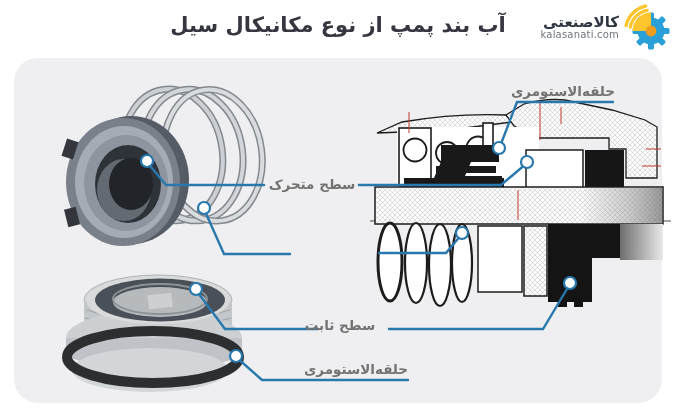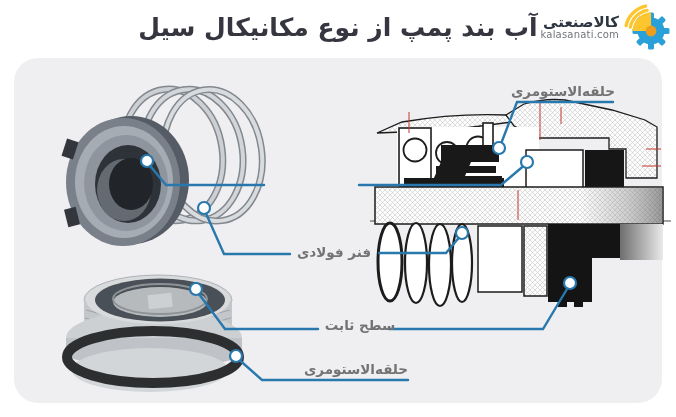--- a/index.html
+++ b/index.html
@@ -1,34 +1,34 @@
 <!DOCTYPE html>
 <html lang="fa"><head>
 <meta charset="utf-8">
 <style>
   html,body{margin:0;padding:0;background:#ffffff;width:676px;height:417px;overflow:hidden;
     font-family:"DejaVu Sans",sans-serif;}
   .page{position:relative;width:676px;height:417px;}
   
   .title{position:absolute;top:13px;left:50%;transform:translateX(-50%);
-    font-size:25px;font-weight:800;color:#35363f;white-space:nowrap;margin:0;letter-spacing:-0.2px;}
+    font-size:21px;font-weight:800;color:#35363f;white-space:nowrap;margin:0;letter-spacing:-0.2px;}
   .logo{position:absolute;top:3px;right:5px;display:flex;align-items:center;}
   .logo-text{display:flex;flex-direction:column;align-items:flex-end;margin-right:-6px;z-index:2;}
   .logo-brand{font-size:15px;font-weight:800;color:#2e3642;line-height:16px;}
   .logo-domain{font-size:10px;color:#70757b;letter-spacing:0.2px;line-height:10px;}
   
   .card{position:absolute;left:14px;top:58px;width:648px;height:345px;background:#efeff1;border-radius:24px;}
   .art{position:absolute;left:0;top:0;width:676px;height:417px;pointer-events:none;}
   
   .lbl{position:absolute;transform:translate(-50%,-50%);font-size:13.5px;font-weight:800;color:#737373;
     white-space:nowrap;z-index:5;}
   .lbl-elastomer-top{left:563px;top:91px;}
   .lbl-moving-face{left:312px;top:184px;}
   .lbl-steel-spring{left:334px;top:252px;}
-  .lbl-stationary-face{left:360px;top:325px;}
+  .lbl-stationary-face{left:340px;top:325px;}
   .lbl-elastomer-bottom{left:356px;top:369px;}
 </style>
 </head>
 <body>
 
 <div class="page">
 
   <h1 class="title" dir="rtl">آب بند پمپ از نوع مکانیکال سیل</h1>
 
   <div class="logo">
@@ -177,17 +177,17 @@
       <circle cx="196" cy="289" r="6"></circle>
       <circle cx="236" cy="356" r="6"></circle>
       <circle cx="499" cy="148" r="6"></circle>
       <circle cx="527" cy="162" r="6"></circle>
       <circle cx="462" cy="233" r="6"></circle>
       <circle cx="570" cy="283" r="6"></circle>
     </g>
   </svg>
 
   <div class="lbl lbl-elastomer-top" dir="rtl">حلقه‌الاستومری</div>
-  <div class="lbl lbl-steel-spring" dir="rtl">فنر فولادی</div>
+  <div class="lbl lbl-moving-face" dir="rtl">سطح متحرک</div>
   <div class="lbl lbl-stationary-face" dir="rtl">سطح ثابت</div>
   <div class="lbl lbl-elastomer-bottom" dir="rtl">حلقه‌الاستومری</div>
 
 </div>
 
 </body></html>

